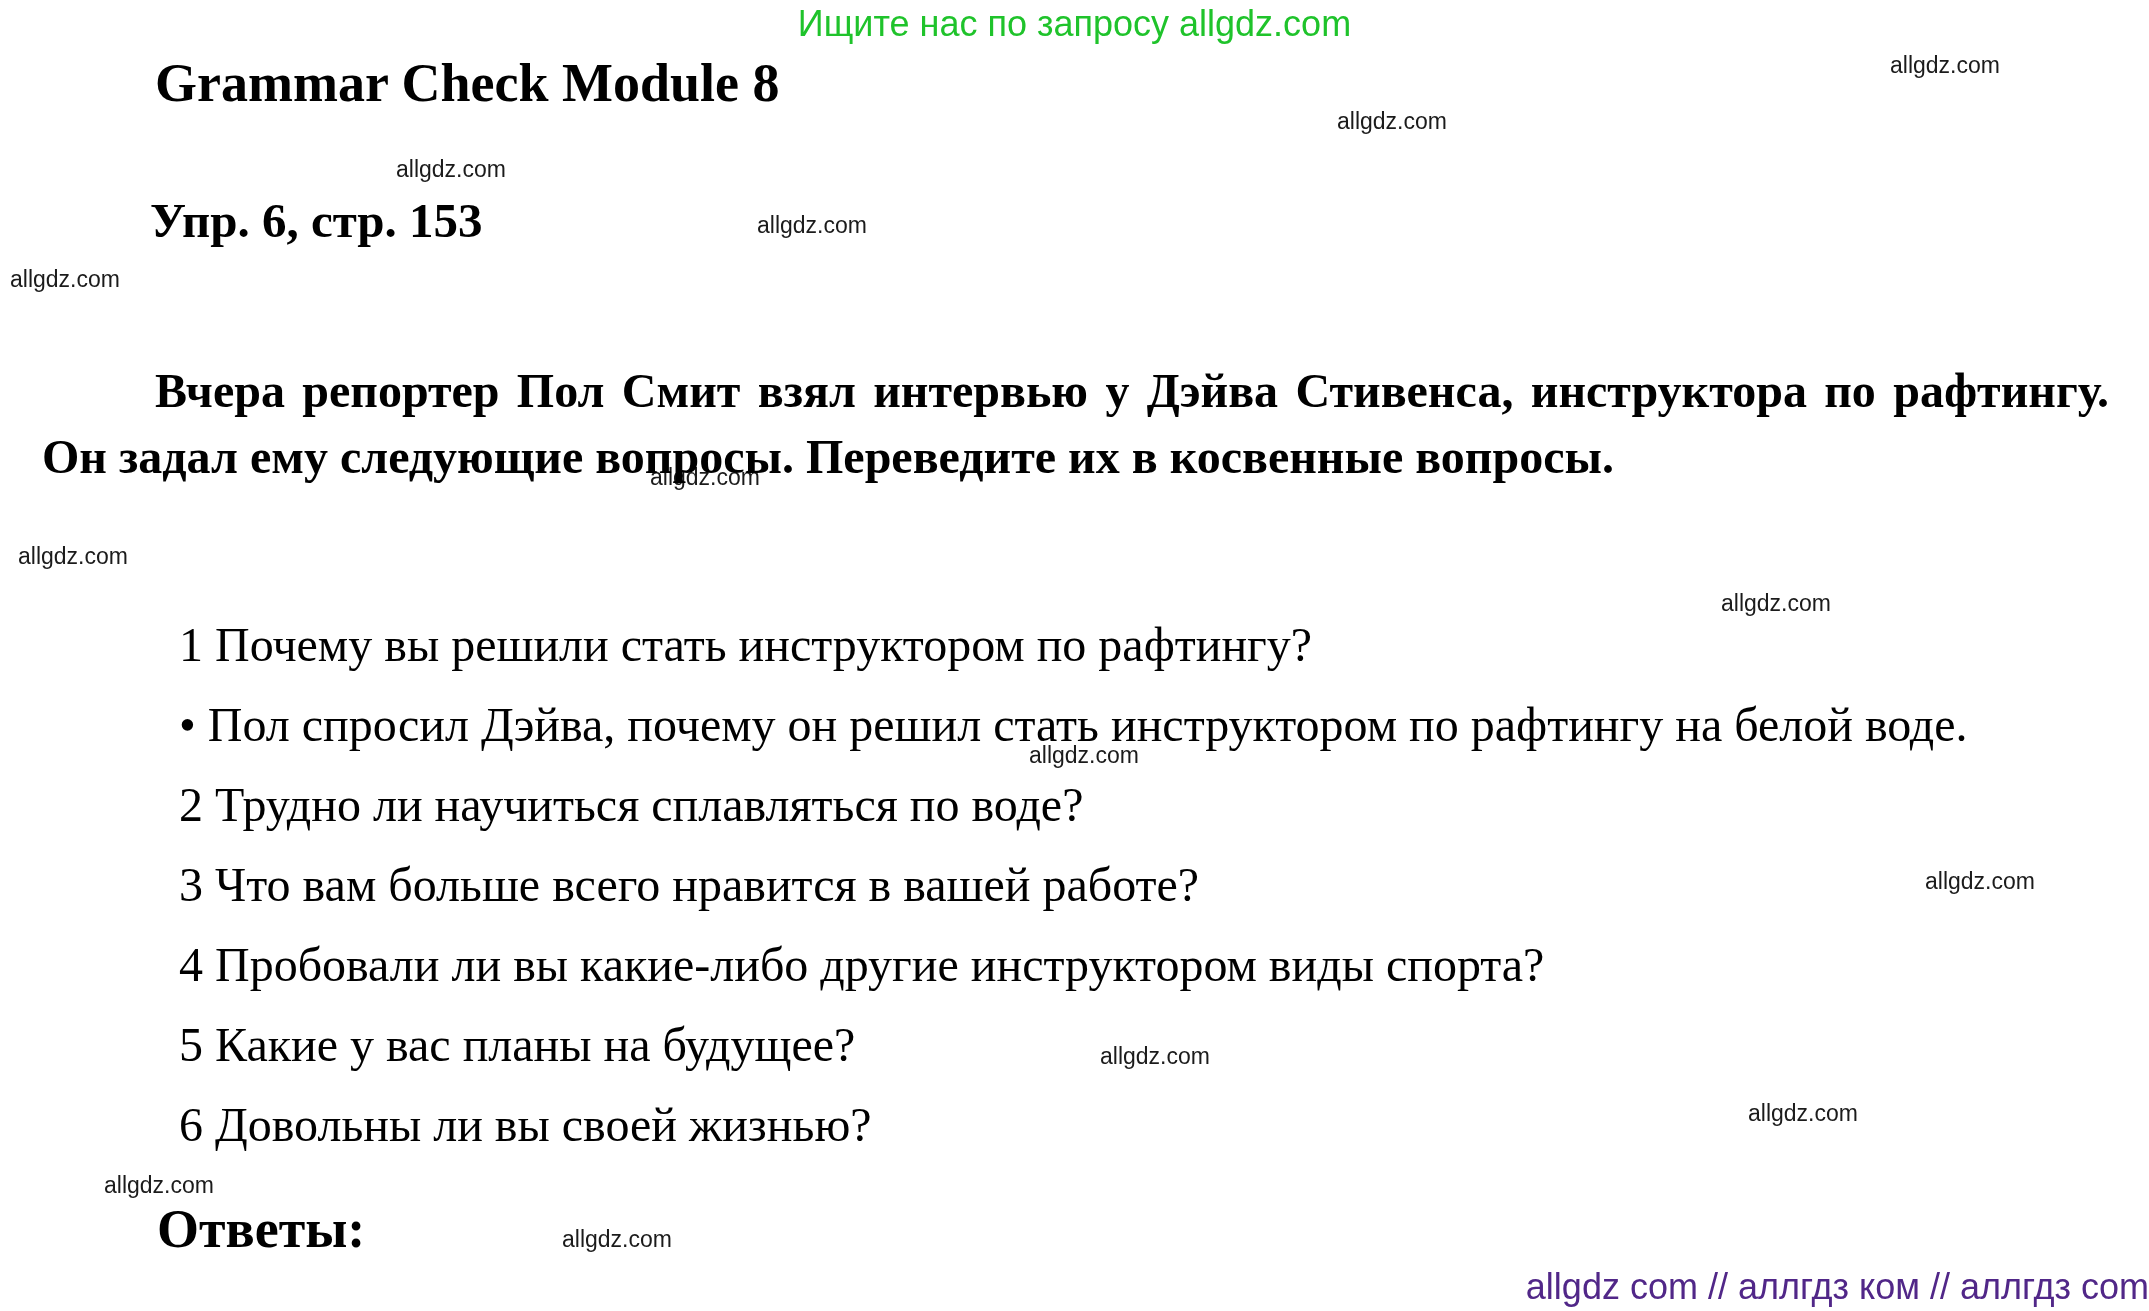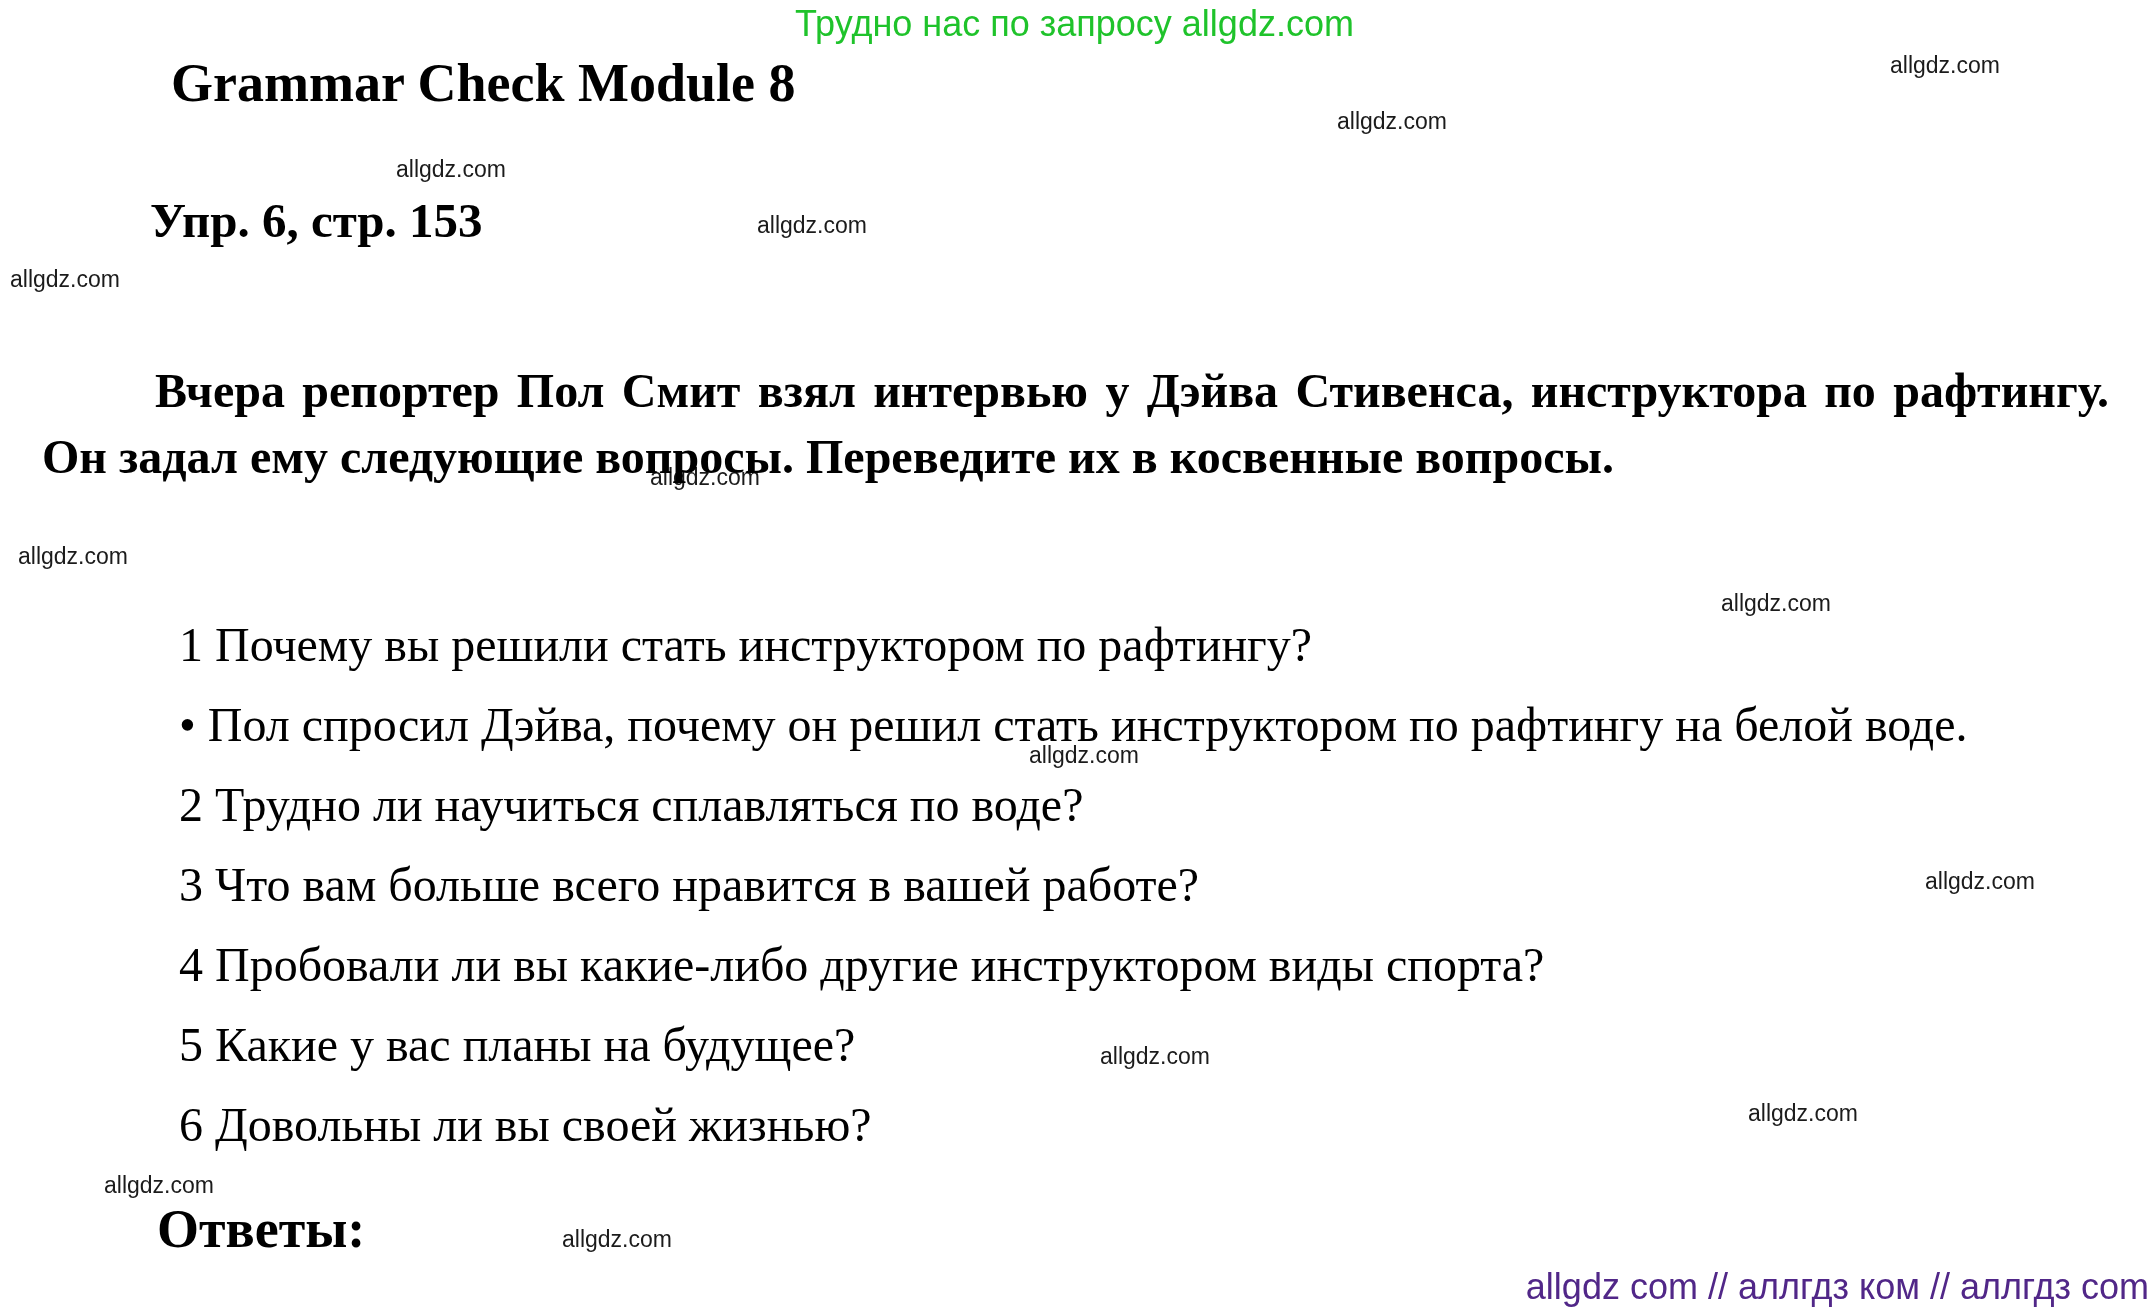--- a/index.html
+++ b/index.html
@@ -35,21 +35,20 @@
     color: #1fc32b;
     white-space: nowrap;
   }
   .title {
     position: absolute;
     left: 155px;
     top: 52px;
     font-size: 54px;
     font-weight: bold;
     white-space: nowrap;
-    margin-left: 16px;
   }
   .exref {
     position: absolute;
     left: 150px;
     top: 192px;
     font-size: 49px;
     font-weight: bold;
     white-space: nowrap;
   }
   .intro {
@@ -97,21 +96,21 @@
     font-size: 36px;
     color: #512788;
     white-space: nowrap;
   }
 </style>
 </head>
 <body>
 
 <div class="page">
 
-  <div class="promo-top">Трудно нас по запросу allgdz.com</div>
+  <div class="promo-top">Ищите нас по запросу allgdz.com</div>
 
   <span class="wm" style="left:1890px; top:52px;">allgdz.com</span>
   <span class="wm" style="left:1337px; top:108px;">allgdz.com</span>
   <span class="wm" style="left:396px;  top:156px;">allgdz.com</span>
   <span class="wm" style="left:757px;  top:212px;">allgdz.com</span>
   <span class="wm" style="left:10px;   top:266px;">allgdz.com</span>
   <span class="wm" style="left:650px;  top:464px;">allgdz.com</span>
   <span class="wm" style="left:18px;   top:543px;">allgdz.com</span>
   <span class="wm" style="left:1721px; top:590px;">allgdz.com</span>
   <span class="wm" style="left:1029px; top:742px;">allgdz.com</span>

